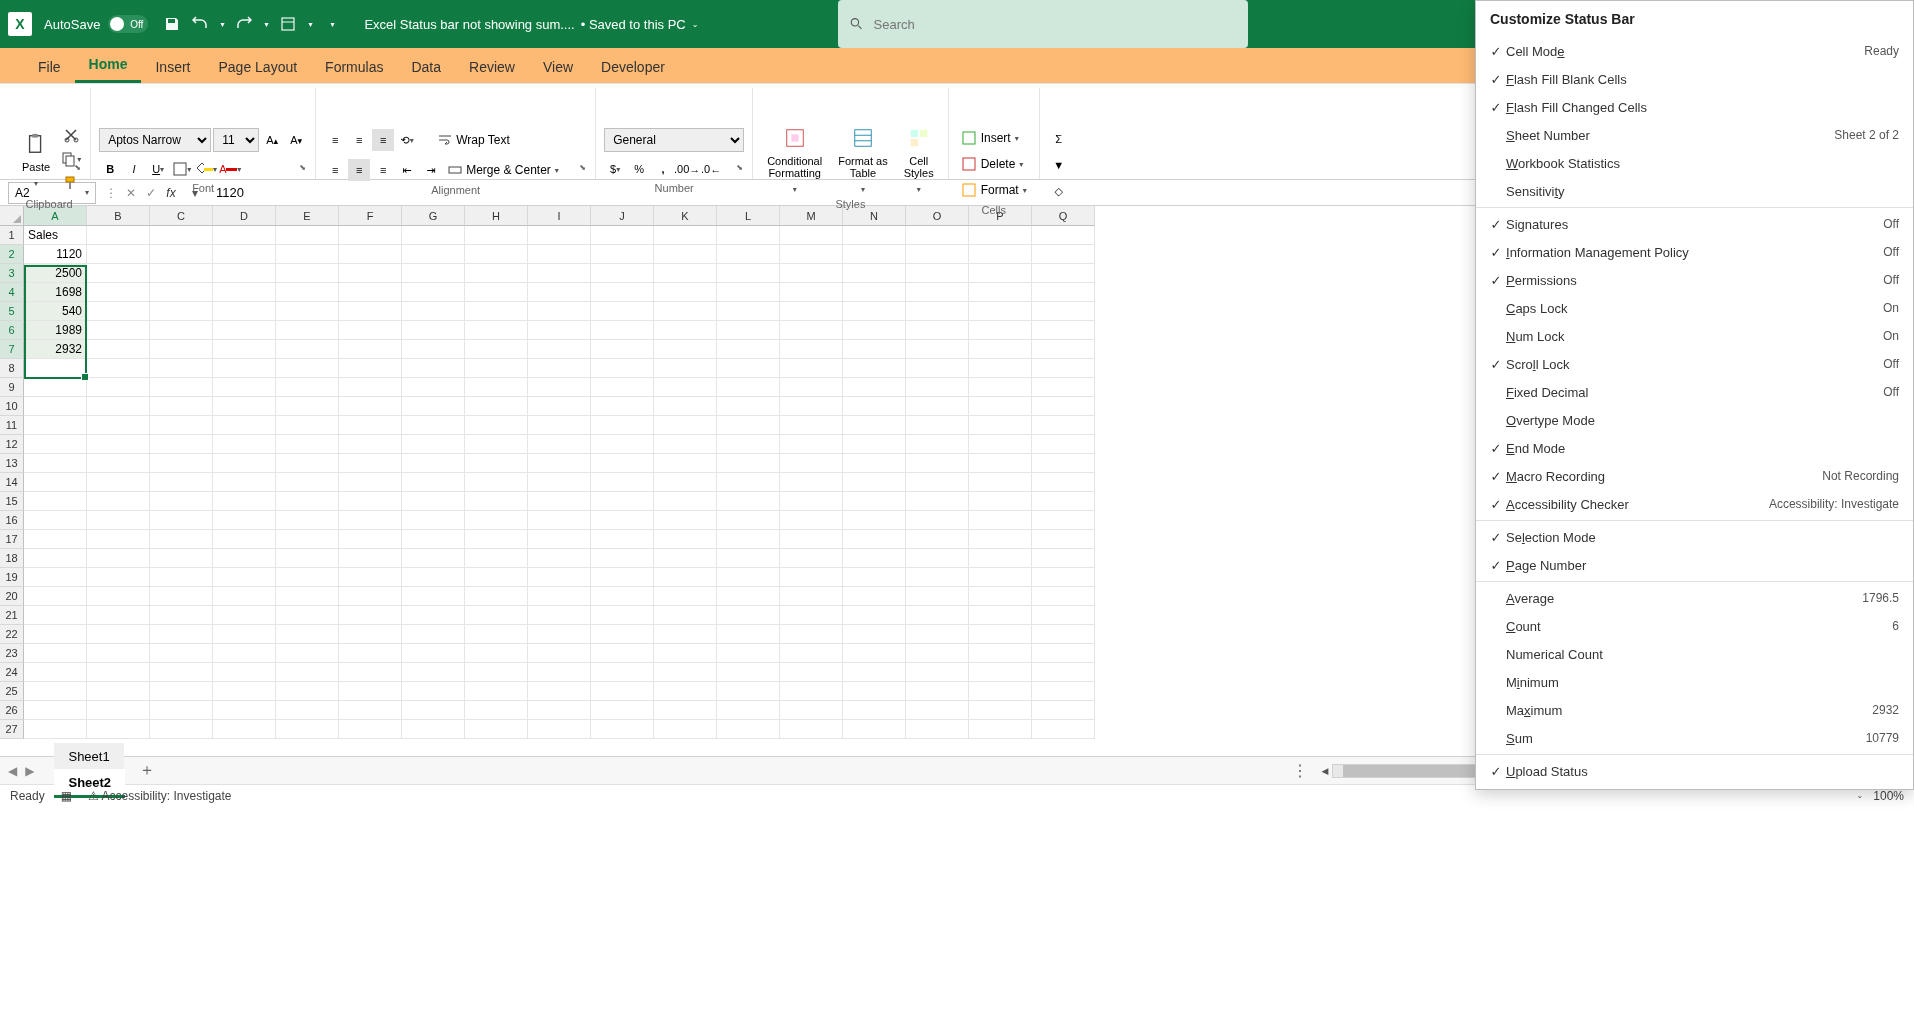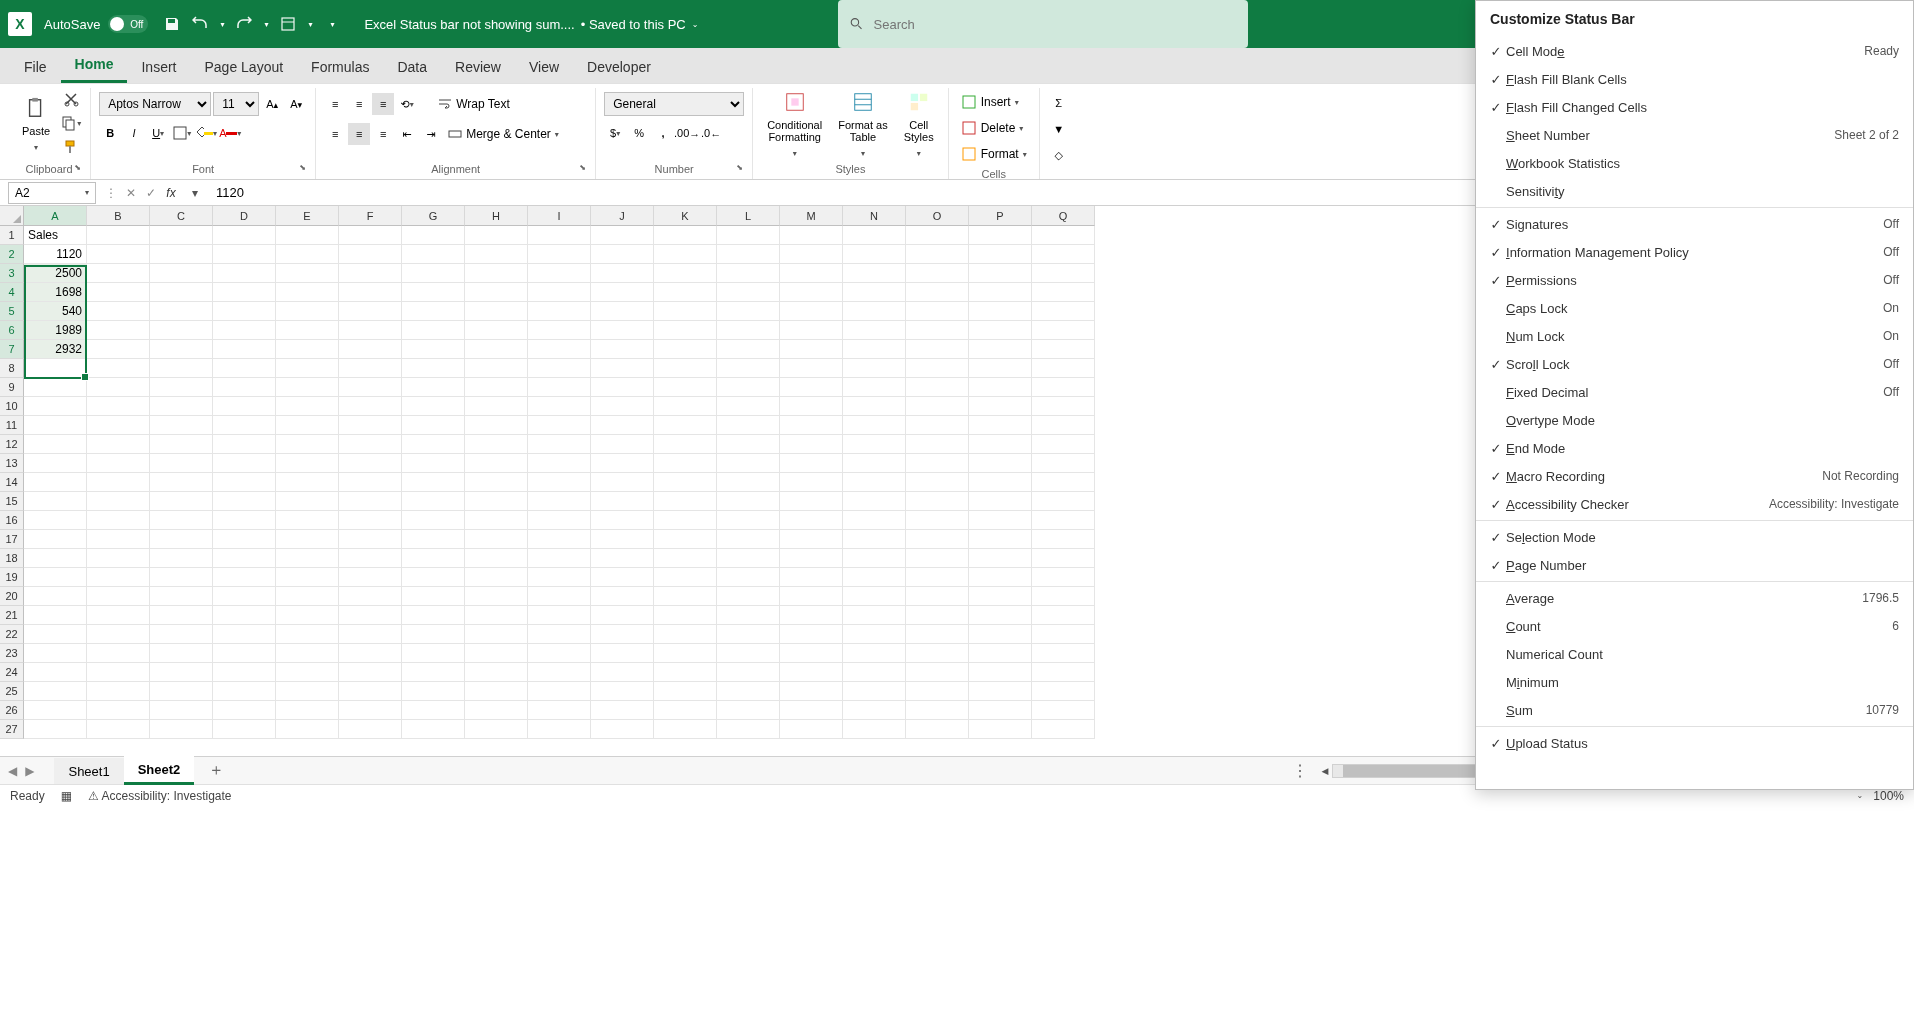--- a/index.html
+++ b/index.html
@@ -14,28 +14,28 @@
 .autosave-text { font-size: 10px; color: #fff; position: absolute; right: 5px; }
 .qat { display: flex; align-items: center; gap: 12px; margin-left: 16px; }
 .qat-icon { width: 16px; height: 16px; cursor: pointer; opacity: 0.95; }
 .qat svg { fill: #fff; }
 .doc-title { margin-left: 30px; font-size: 13px; display: flex; align-items: center; gap: 6px; }
 .save-status { font-size: 13px; }
 .search-box { flex: 0 0 410px; margin-left: 140px; height: 48px; background: #d0e8dc; border-radius: 4px; display: flex; align-items: center; padding: 0 12px; gap: 10px; }
 .search-box input { border: none; background: transparent; outline: none; font-size: 13px; color: #333; width: 100%; }
 
 
-.ribbon-tabs { height: 36px; background: #e5e5e5; display: flex; align-items: flex-end; padding-left: 10px; border-bottom: 1px solid #e1e1e1; }
+.ribbon-tabs { height: 36px; background: #fdba74; display: flex; align-items: flex-end; padding-left: 24px; border-bottom: 1px solid #e1e1e1; }
 .ribbon-tab { padding: 8px 14px; font-size: 14px; color: #333; cursor: pointer; }
 .ribbon-tab.active { border-bottom: 3px solid #0f7b42; font-weight: 600; color: #0f7b42; }
 
 
 .ribbon { height: 96px; background: #fff; border-bottom: 1px solid #d0d0d0; display: flex; padding: 4px 8px 0; }
 .ribbon-group { display: flex; flex-direction: column; border-right: 1px solid #e5e5e5; padding: 0 8px; position: relative; }
-.ribbon-group-content { display: flex; gap: 4px; flex: 1; align-items: flex-start; }
+.ribbon-group-content { display: flex; gap: 4px; flex: 1; align-items: flex-start; margin-top: 36px; }
 .ribbon-group-label { font-size: 11px; color: #666; text-align: center; padding: 2px 0 4px; }
 .ribbon-btn-large { display: flex; flex-direction: column; align-items: center; justify-content: center; padding: 2px 6px; font-size: 11px; gap: 6px; cursor: pointer; height: 72px; }
 .ribbon-btn-large svg { width: 22px; height: 22px; }
 .ribbon-row { display: flex; flex-direction: column; gap: 2px; }
 .ribbon-btn-sm { width: 22px; height: 22px; display: flex; align-items: center; justify-content: center; cursor: pointer; font-size: 11px; }
 .font-select { height: 24px; border: 1px solid #c0c0c0; font-size: 12px; padding: 0 4px; }
 .num-format { height: 24px; border: 1px solid #c0c0c0; font-size: 12px; width: 140px; padding: 0 4px; }
 .dialog-launcher { position: absolute; bottom: 4px; right: 4px; width: 12px; height: 12px; font-size: 8px; color: #666; cursor: pointer; }
 .ribbon-inline { display: flex; align-items: center; gap: 2px; }
 .ribbon-text-btn { display: flex; align-items: center; gap: 4px; padding: 2px 4px; font-size: 12px; cursor: pointer; height: 24px; }
@@ -63,21 +63,21 @@
 .grid-row { display: flex; height: 19px; }
 .cell { width: 63px; height: 19px; border-right: 1px solid #e5e5e5; border-bottom: 1px solid #e5e5e5; font-size: 12px; padding: 0 4px; display: flex; align-items: center; background: #fff; }
 .selection-border { position: absolute; border: 2px solid #0f7b42; pointer-events: none; left: 24px; top: 39px; width: 63px; height: 114px; }
 .selection-border::after { content: ''; position: absolute; bottom: -4px; right: -4px; width: 6px; height: 6px; background: #0f7b42; border: 1px solid #fff; }
 .cell.right { justify-content: flex-end; }
 .sel-fill { background: #e8f0e8 !important; }
 
 
 .sheet-tabs-row { height: 28px; background: #f7f7f7; display: flex; align-items: center; border-top: 1px solid #d0d0d0; padding: 0 8px; }
 .nav-arrows { display: flex; gap: 8px; color: #888; font-size: 12px; }
-.sheet-tabs { display: flex; margin-left: 20px; gap: 0; align-items: center; }
+.sheet-tabs { display: flex; margin-left: 20px; gap: 0; align-items: flex-start; flex-direction: column; }
 .sheet-tab { padding: 5px 14px; font-size: 13px; background: #efefef; cursor: pointer; border-top: 1px solid transparent; }
 .sheet-tab.active { background: #fff; border-bottom: 3px solid #0f7b42; font-weight: 600; }
 .add-sheet { margin-left: 12px; font-size: 16px; color: #666; cursor: pointer; width: 20px; height: 20px; display: flex; align-items: center; justify-content: center; }
 .sheet-spacer { flex: 1; }
 .sheet-menu-dots { color: #666; margin-right: 10px; cursor: pointer; }
 .h-scroll { width: 560px; height: 14px; background: #e8e8e8; position: relative; border: 1px solid #d0d0d0; display: flex; align-items: center; }
 .h-scroll-thumb { height: 100%; background: #c0c0c0; width: 180px; margin-left: 10px; }
 .h-scroll-arrow { width: 14px; text-align: center; font-size: 9px; color: #555; }
 
 
@@ -1084,20 +1084,25 @@
       <div class="csb-item">
         <div class="csb-check"></div>
         <div class="csb-label">Numerical Count</div>
       </div>
       <div class="csb-item">
         <div class="csb-check"></div>
         <div class="csb-label">M<span class="underline-letter">i</span>nimum</div>
       </div>
       <div class="csb-item">
         <div class="csb-check"></div>
+        <div class="csb-label">Ma<span class="underline-letter">x</span>imum</div>
+        <div class="csb-value">2932</div>
+      </div>
+      <div class="csb-item">
+        <div class="csb-check"></div>
         <div class="csb-label"><span class="underline-letter">S</span>um</div>
         <div class="csb-value">10779</div>
       </div>
       <div class="csb-sep"></div>
       <div class="csb-item">
         <div class="csb-check">✓</div>
         <div class="csb-label"><span class="underline-letter">U</span>pload Status</div>
       </div>
     </div>
 </div>

